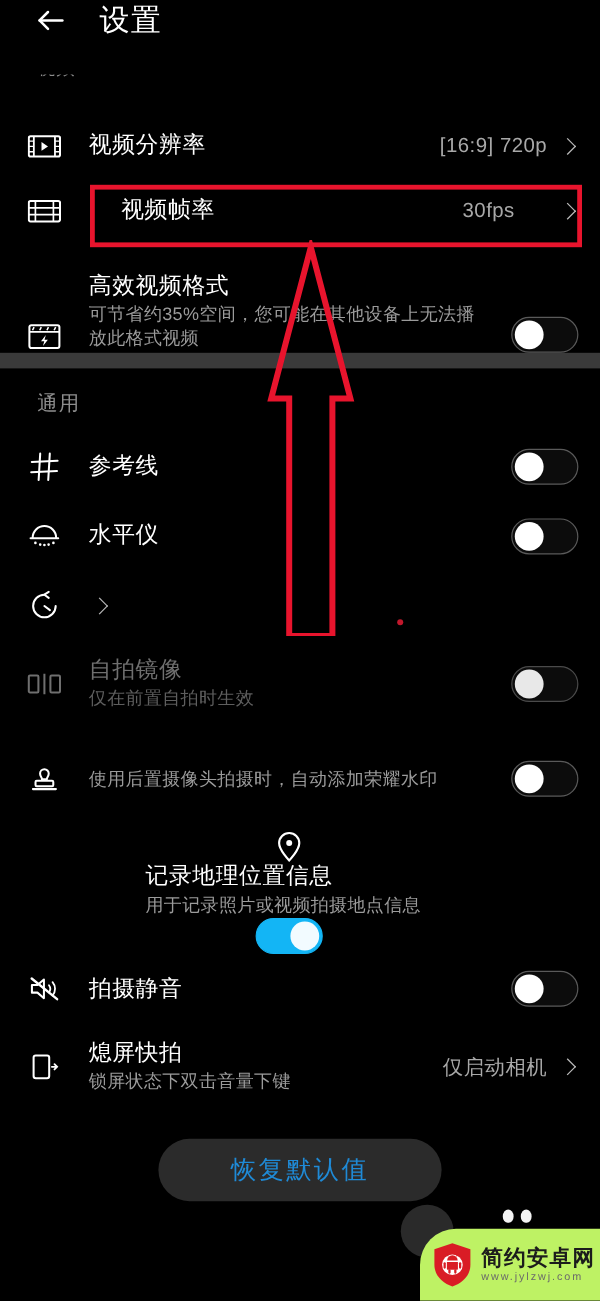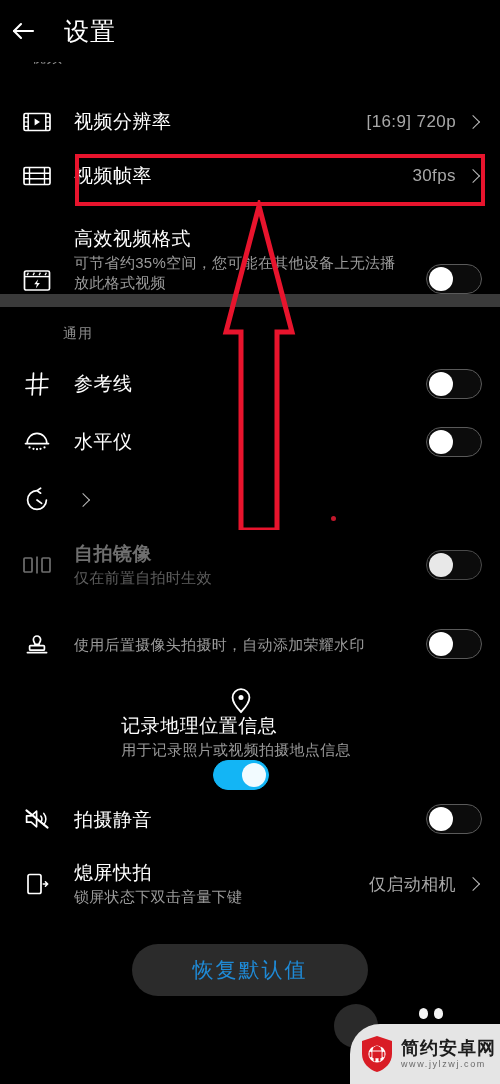--- a/index.html
+++ b/index.html
@@ -14,22 +14,22 @@
     width: 500px; height: 1084px;
     background: #000;
     color: #fff;
   }
 
   
   .header {
     position: relative;
     height: 62px;
     display: flex;
-    align-items: center;
-    padding-left: 6px;
+    align-items: flex-start;
+    padding-left: 25px;
   }
   .back-arrow {
     width: 34px; height: 34px;
     position: relative;
     flex: 0 0 auto;
     cursor: pointer;
   }
   .back-arrow svg { display:block; width:34px; height:34px; }
   .header-title {
     font-size: 25px;
@@ -50,25 +50,24 @@
     left: 31px;
     top: -14px;
     font-size: 15px;
     color: #8d8d8d;
     letter-spacing: 1px;
     white-space: nowrap;
   }
 
   
   .section-label {
-    font-size: 14px;
+    font-size: 17px;
     color: #8d8d8d;
     padding: 18px 0 12px 31px;
     letter-spacing: 1px;
-    margin-left: 32px;
   }
 
   
   .group-divider {
     height: 13px;
     background: #3a3a3a;
     width: 100%;
   }
 
   
@@ -125,21 +124,21 @@
     content: "";
     position: absolute;
     left: 2px; top: 3px;
     width: 9px; height: 9px;
     border-top: 1.6px solid #bcbcbc;
     border-right: 1.6px solid #bcbcbc;
     transform: rotate(45deg);
   }
 
   
-  .row.dim .row-title { color: #6f6f6f; font-weight: bold; }
+  .row.dim .row-title { color: #6f6f6f; }
   .row.dim .row-sub   { color: #5e5e5e; }
   .row.dim .row-icon  { color: #6f6f6f; }
 
   
   .toggle {
     flex: 0 0 auto;
     width: 56px; height: 30px;
     border-radius: 15px;
     position: relative;
     background: #0c0c0c;
@@ -218,21 +217,21 @@
     z-index: 18;
   }
 
   
   .watermark {
     position: absolute;
     right: 0;
     bottom: 0;
     width: 150px;
     height: 60px;
-    background: #e5e5e5;
+    background: #bef264;
     border-top-left-radius: 30px;
     display: flex;
     align-items: center;
     padding-left: 10px;
     z-index: 30;
   }
   .wm-shield {
     width: 34px; height: 38px;
     flex: 0 0 auto;
   }
@@ -310,21 +309,21 @@
         <path d="M11.6 8.4 L17 12 L11.6 15.6 Z" fill="#ffffff" stroke="none"></path>
       </svg>
     </div>
     <div class="row-text">
       <div class="row-title">视频分辨率</div>
     </div>
     <div class="row-value">[16:9] 720p</div>
     <div class="chevron"></div>
   </div>
 
-  <div class="row" style="min-height:56px;">
+  <div class="row" style="min-height:56px;gap:27px;">
     <div class="row-icon">
       <svg width="28" height="24" viewBox="0 0 28 24" fill="none" stroke="#ffffff" stroke-width="1.7">
         <rect x="1" y="3.5" width="26" height="17" rx="1.5"></rect>
         <path d="M6.5 3.5 V20.5 M21.5 3.5 V20.5" stroke-width="1.4"></path>
         <path d="M1 9.2 H27 M1 14.8 H27" stroke-width="1.4"></path>
       </svg>
     </div>
     <div class="row-text">
       <div class="row-title">视频帧率</div>
     </div>

